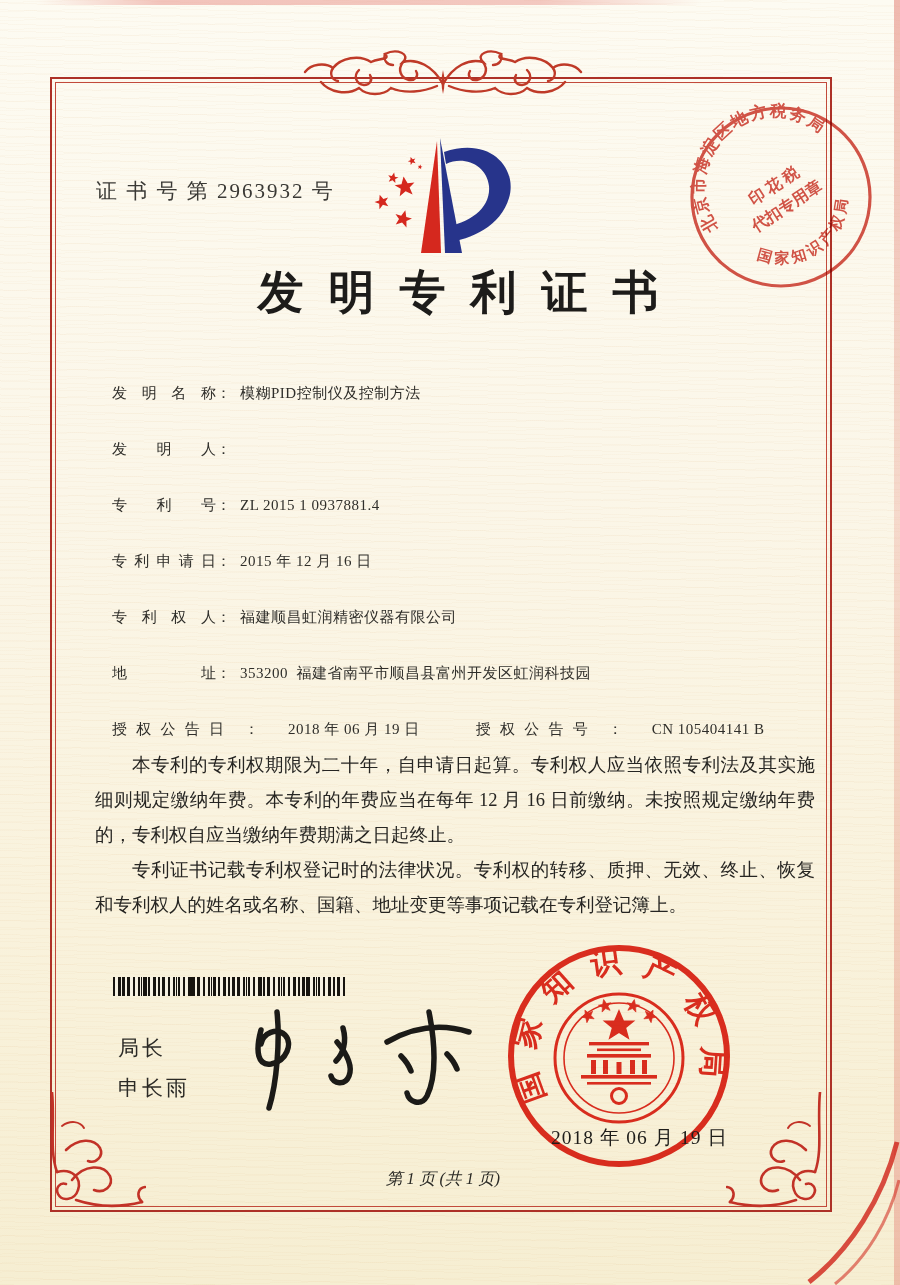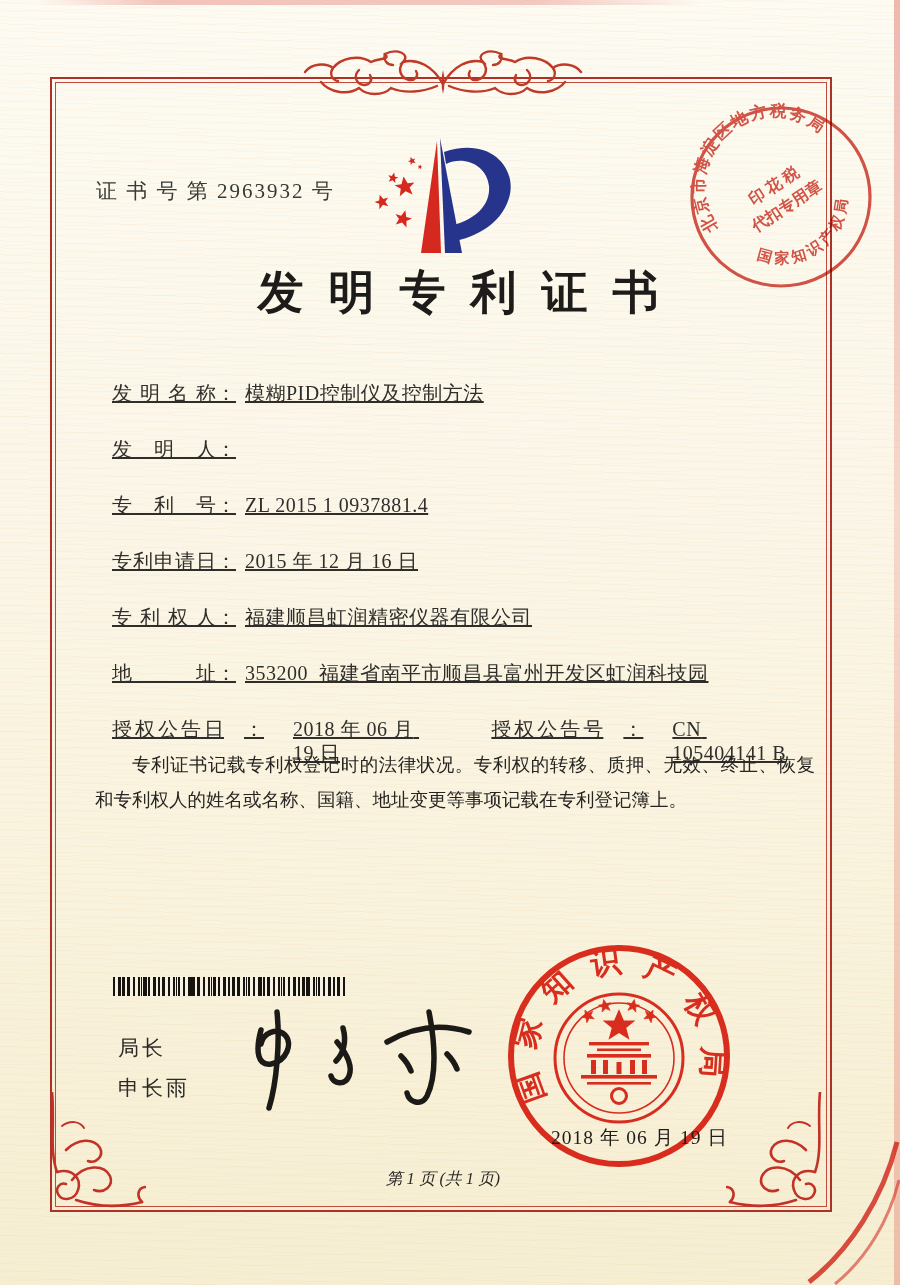--- a/index.html
+++ b/index.html
@@ -25,21 +25,21 @@
   .flourish.br{left:726px;top:1092px;transform:scaleX(-1);}
   .curl{position:absolute;right:0;bottom:0;width:95px;height:145px;}
 
   .cert-number{position:absolute;left:96px;top:146px;font-size:21px;letter-spacing:2px;color:#3a3935;margin-top:31px;}
   .logo{position:absolute;left:352px;top:130px;width:212px;height:132px;}
   .tax-stamp{position:absolute;left:676px;top:92px;width:210px;height:210px;
     transform:rotate(-33deg);mix-blend-mode:multiply;opacity:.9;}
   .title{position:absolute;left:8px;top:262px;width:100%;text-align:center;
     font-size:46px;font-weight:bold;color:#1d1c1a;letter-spacing:25px;text-indent:25px;}
 
-  .fields{position:absolute;left:112px;top:381px;width:680px;font-size:20px;color:#2f2e2a;text-decoration:underline;}
+  .fields{position:absolute;left:112px;top:381px;width:680px;font-size:15px;color:#2f2e2a;}
   .frow{display:flex;align-items:flex-start;line-height:24px;margin-bottom:32px;}
   .frow .lab{display:inline-block;width:104px;text-align:justify;text-align-last:justify;flex:none;}
   .frow .colon{flex:none;}
   .frow .val{margin-left:9px;white-space:pre-wrap;letter-spacing:.5px;}
   .frow.dual .pair{display:flex;gap:20px;}
   .frow.dual .pair+.pair{margin-left:56px;}
   .frow.dual .lab5{width:112px;}
 
   .body-text{position:absolute;left:95px;top:748px;width:720px;font-size:18.5px;
     line-height:35px;text-align:justify;color:#262522;}
@@ -194,20 +194,21 @@
       </span>
       <span class="pair">
         <span class="lab lab5">授权公告号</span>
           <span class="colon">：</span>
         <span class="val">CN 105404141 B</span>
       </span>
     </div>
   </div>
 
   <div class="body-text">
+    <p>本专利的专利权期限为二十年，自申请日起算。专利权人应当依照专利法及其实施细则规定缴纳年费。本专利的年费应当在每年 12 月 16 日前缴纳。未按照规定缴纳年费的，专利权自应当缴纳年费期满之日起终止。</p>
     <p>专利证书记载专利权登记时的法律状况。专利权的转移、质押、无效、终止、恢复和专利权人的姓名或名称、国籍、地址变更等事项记载在专利登记簿上。</p>
   </div>
 
   <div class="barcode"></div>
 
   <div class="sig-role">局长</div>
   <div class="sig-name">申长雨</div>
   <svg class="sig-ink" viewBox="0 0 255 118">
     <g stroke="#1b1a17" fill="none" stroke-width="5.5" stroke-linecap="round" stroke-linejoin="round">
       <path d="M52,14 C55,42 52,84 44,110"></path>

